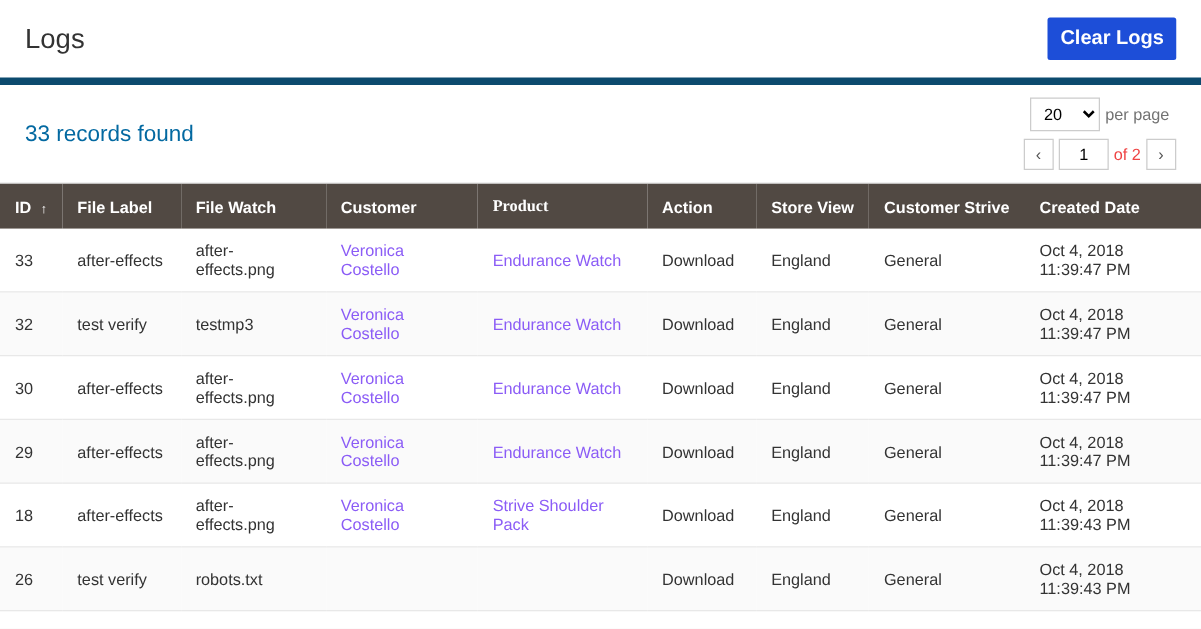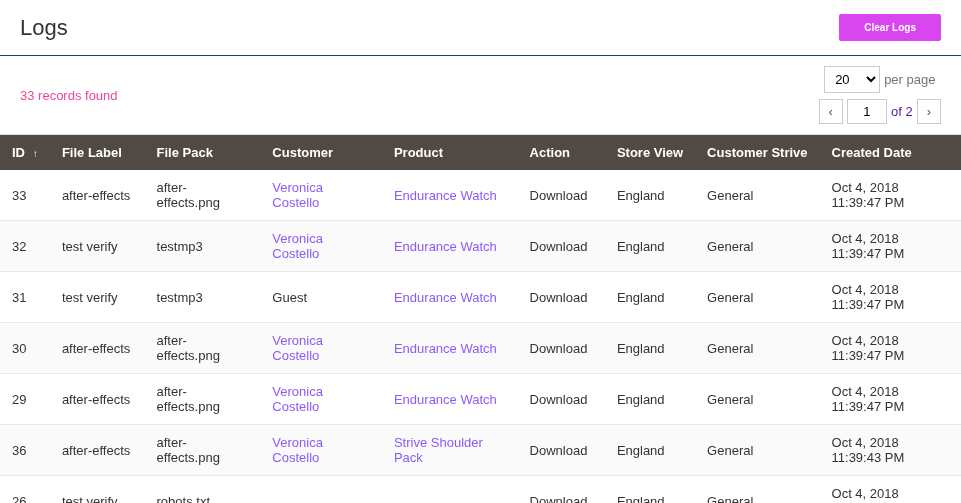--- a/index.html
+++ b/index.html
@@ -5,53 +5,53 @@
     * { box-sizing: border-box; margin: 0; padding: 0; }
     body { font-family: Arial, sans-serif; font-size: 13px; background: #f5f5f5; color: #333; }
 
     .page-wrapper { background: #fff; min-height: 503px; padding: 0; }
 
     .page-header {
       display: flex;
       align-items: center;
       justify-content: space-between;
       padding: 14px 20px;
-      border-bottom: 1px solid #0c4a6e;
+      border-bottom: 6px solid #0c4a6e;
       background: #fff;
     }
 
     .page-title {
       font-size: 22px;
       font-weight: 300;
       color: #333;
     }
 
     .clear-logs-btn {
-      background: #d946ef;
+      background: #1d4ed8;
       color: #fff;
       border: none;
-      padding: 8px 25px;
-      font-size: 10px;
+      padding: 8px 10px;
+      font-size: 16px;
       font-weight: bold;
       cursor: pointer;
       border-radius: 2px;
     }
 
     .toolbar {
       display: flex;
       align-items: center;
       justify-content: space-between;
       padding: 10px 20px;
       background: #fff;
       border-bottom: 1px solid #e0e0e0;
     }
 
     .records-found {
-      color: #ec4899;
-      font-size: 13px;
+      color: #0369a1;
+      font-size: 18px;
     }
 
     .pagination-controls {
       display: flex;
       align-items: center;
       gap: 6px;
       flex-direction: column;
     }
 
     .per-page-select {
@@ -91,21 +91,21 @@
     .page-num-input {
       border: 1px solid #ccc;
       padding: 4px 6px;
       width: 40px;
       text-align: center;
       font-size: 13px;
     }
 
     .page-of {
       font-size: 13px;
-      color: #4c1d95;
+      color: #ef4444;
     }
 
     table {
       width: 100%;
       border-collapse: collapse;
     }
 
     thead tr {
       background: #514943;
       color: #fff;
@@ -143,21 +143,21 @@
     .link-cell {
       color: #8b5cf6;
       cursor: pointer;
       text-decoration: none;
     }
 
     .col-id { width: 50px; }
     .col-file-label { width: 100px; }
     .col-file-name { width: 130px; }
     .col-customer { width: 140px; }
-    .col-product { width: 160px; }
+    .col-product { width: 160px; font-family: Liberation Serif, serif; }
     .col-action { width: 90px; }
     .col-store-view { width: 90px; }
     .col-customer-group { width: 110px; }
     .col-created-date { width: 160px; }
   </style>
 </head>
 <body>
 
 <div class="page-wrapper">
 
@@ -186,21 +186,21 @@
 
   <div>
     <table>
       <thead>
         <tr>
           <th class="col-id">
             <span>ID</span>
             <span class="sort-arrow">↑</span>
           </th>
           <th class="col-file-label">File Label</th>
-          <th class="col-file-name">File Pack</th>
+          <th class="col-file-name">File Watch</th>
           <th class="col-customer">Customer</th>
           <th class="col-product">Product</th>
           <th class="col-action">Action</th>
           <th class="col-store-view">Store View</th>
           <th class="col-customer-group">Customer Strive</th>
           <th class="col-created-date">Created Date</th>
         </tr>
       </thead>
       <tbody id="table-body">
       <tr>
@@ -219,31 +219,20 @@
             <td>test verify</td>
             <td>testmp3</td>
             <td><a href="#" class="link-cell">Veronica Costello</a></td>
             <td><a href="#" class="link-cell">Endurance Watch</a></td>
             <td>Download</td>
             <td>England</td>
             <td>General</td>
             <td>Oct 4, 2018 11:39:47 PM</td>
           </tr>
           <tr>
-            <td>31</td>
-            <td>test verify</td>
-            <td>testmp3</td>
-            <td>Guest</td>
-            <td><a href="#" class="link-cell">Endurance Watch</a></td>
-            <td>Download</td>
-            <td>England</td>
-            <td>General</td>
-            <td>Oct 4, 2018 11:39:47 PM</td>
-          </tr>
-          <tr>
             <td>30</td>
             <td>after-effects</td>
             <td>after-effects.png</td>
             <td><a href="#" class="link-cell">Veronica Costello</a></td>
             <td><a href="#" class="link-cell">Endurance Watch</a></td>
             <td>Download</td>
             <td>England</td>
             <td>General</td>
             <td>Oct 4, 2018 11:39:47 PM</td>
           </tr>
@@ -252,21 +241,21 @@
             <td>after-effects</td>
             <td>after-effects.png</td>
             <td><a href="#" class="link-cell">Veronica Costello</a></td>
             <td><a href="#" class="link-cell">Endurance Watch</a></td>
             <td>Download</td>
             <td>England</td>
             <td>General</td>
             <td>Oct 4, 2018 11:39:47 PM</td>
           </tr>
           <tr>
-            <td>36</td>
+            <td>18</td>
             <td>after-effects</td>
             <td>after-effects.png</td>
             <td><a href="#" class="link-cell">Veronica Costello</a></td>
             <td><a href="#" class="link-cell">Strive Shoulder Pack</a></td>
             <td>Download</td>
             <td>England</td>
             <td>General</td>
             <td>Oct 4, 2018 11:39:43 PM</td>
           </tr>
           <tr>

